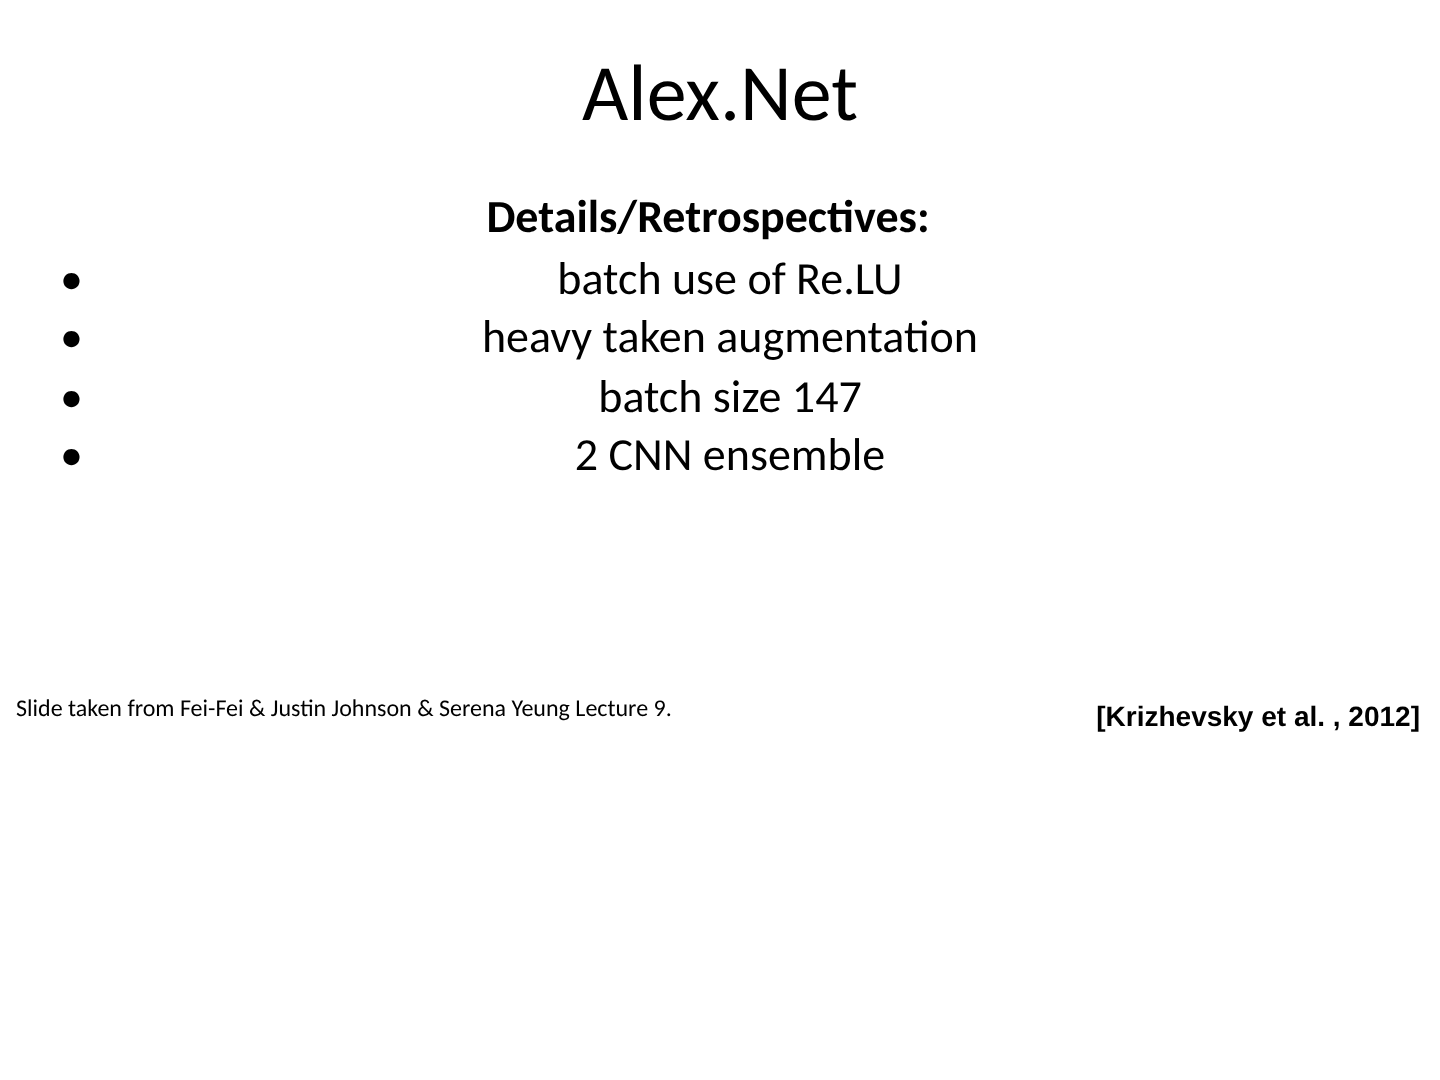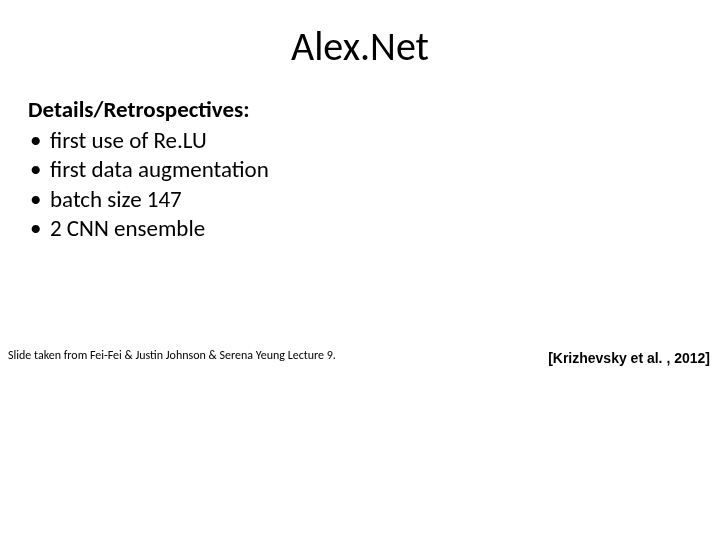--- a/index.html
+++ b/index.html
@@ -1,35 +1,35 @@
 <!DOCTYPE html>
 <html><head>
 <meta charset="utf-8">
 <style>
   * { margin: 0; padding: 0; box-sizing: border-box; }
   html, body { width: 720px; height: 540px; background: #fff; font-family: Calibri, "Segoe UI", Arial, sans-serif; color: #000; }
   .slide { position: relative; width: 720px; height: 384px; }
   .title { text-align: center; font-size: 40px; font-weight: 400; padding-top: 22px; }
-  .body { padding: 24px 40px 0 28px; }
+  .body { padding: 24px 40px 0 28px; text-align: center; }
   .subhead { font-weight: 700; font-size: 23px; line-height: 1.25; }
   ul.bullets { list-style: none; margin-top: 2px; }
   ul.bullets li { font-size: 23px; line-height: 1.28; padding-left: 22px; position: relative; }
   ul.bullets li::before { content: "•"; position: absolute; left: 2px; top: 0; }
   .footer-left { position: absolute; left: 8px; bottom: 22px; font-size: 12px; }
   .footer-right { position: absolute; right: 10px; bottom: 18px; font-size: 14px; font-weight: 700; font-family: Arial, sans-serif; text-align: right; }
 </style>
 </head>
 <body>
 
 <div class="slide">
   <h1 class="title">Alex.Net</h1>
   <div class="body">
     <div class="subhead">Details/Retrospectives:</div>
     <ul class="bullets">
-      <li>first use of Re.LU</li>
-      <li>first data augmentation</li>
+      <li>batch use of Re.LU</li>
+      <li>heavy taken augmentation</li>
       <li>batch size 147</li>
       <li>2 CNN ensemble</li>
     </ul>
   </div>
   <div class="footer-left">Slide taken from Fei-Fei &amp; Justin Johnson &amp; Serena Yeung  Lecture 9.</div>
   <div class="footer-right">[Krizhevsky et al. , 2012]</div>
 </div>
 
 </body></html>

